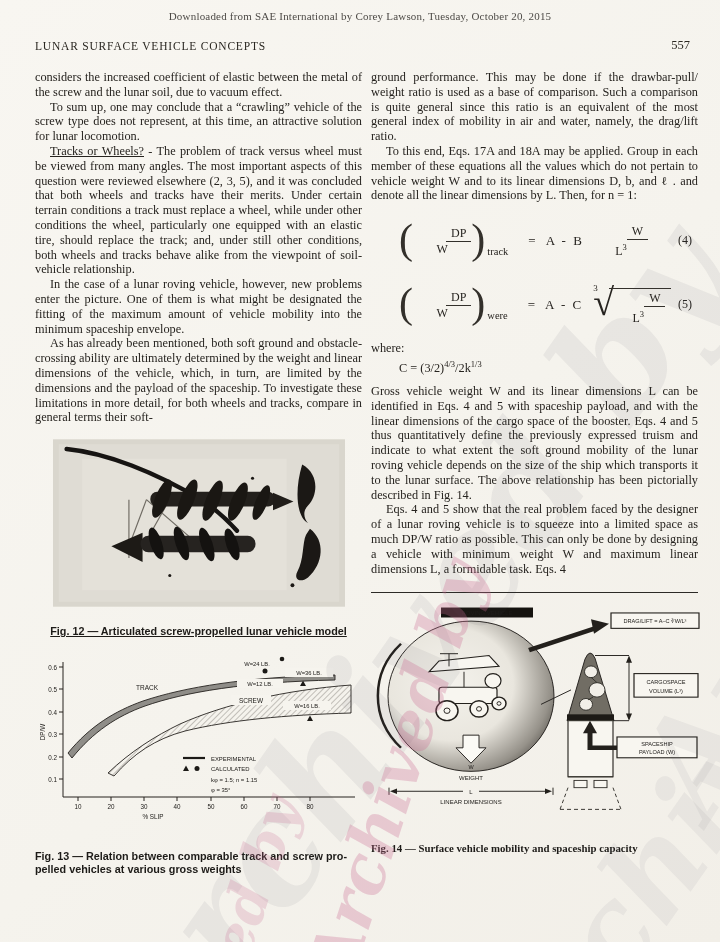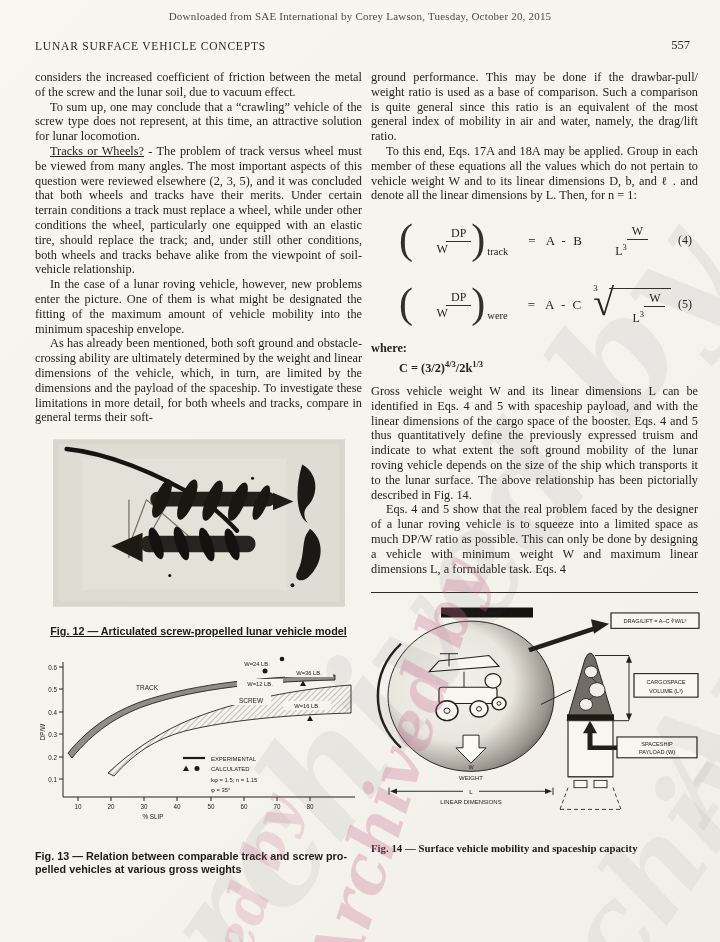--- a/index.html
+++ b/index.html
@@ -33,21 +33,21 @@
   .frac .den{display:block; padding-top:1px;}
   .eq-sub{font-size:10.5px; margin:22px 10px 0 2px;}
   .eq-sign{margin:0 10px; font-size:13px;}
   .eq-terms{font-size:13px; letter-spacing:2px; margin-right:10px;}
   .eq-label{position:absolute; right:6px; top:18px; font-size:12px;}
   sup.small{font-size:8.5px;}
   .radical{display:inline-flex; position:relative; align-items:flex-start;}
   .root-idx{position:absolute; left:0px; top:-4px; font-size:9px;}
   .sqrt-glyph{font-size:38px; font-weight:300; line-height:34px;}
   .under-root{border-top:1.3px solid #33302b; padding:3px 6px 0 2px; margin-left:-5px; margin-top:3px;}
-  .where-block{margin:4px 0 8px 0;font-weight:bold;}
+  .where-block{margin:4px 0 8px 0;}
   .where-label{text-indent:0; margin-bottom:6px;}
   .where-line{margin-left:28px; font-size:12.3px; line-height:16px;}
   
   .photo-wrap{margin:14px 0 0 18px;}
   .fig-caption{font-family:"Liberation Sans","DejaVu Sans",sans-serif; font-weight:bold;
     font-size:10.8px; line-height:13px; color:#1d1b18; text-align:left; margin-top:14px;}
   .cap-center{text-align:center;text-decoration:underline;}
   .rule{border:none; border-top:1.6px solid #2c2a26; margin:16px 0 10px 0;}
   .chart-wrap{margin-top:16px;}
   svg text{font-family:"Liberation Sans","DejaVu Sans",sans-serif; fill:#1c1a17;}
@@ -69,21 +69,21 @@
   <div class="wm wm-gray2">Archived by</div>
   <div class="wm wm-gray3">Archived by</div>
   <div class="wm wm-pink1">Archived by</div>
   <div class="wm wm-pink2">Archived by</div>
 
   <div class="dl-notice">Downloaded from SAE International by Corey Lawson, Tuesday, October 20, 2015</div>
   <div class="running-head">LUNAR SURFACE VEHICLE CONCEPTS</div>
   <div class="page-num">557</div>
 
   <div class="col col-left">
-    <p class="noindent">considers the increased coefficient of friction between the metal of the screw and the lunar soil, due to vacuum effect.</p>
+    <p class="noindent">considers the increased coefficient of elastic between the metal of the screw and the lunar soil, due to vacuum effect.</p>
     <p>To sum up, one may conclude that a “crawling” vehicle of the screw type does not represent, at this time, an attractive solution for lunar locomotion.</p>
     <p><span class="head-underline">Tracks or Wheels?</span><span> - The problem of track versus wheel must be viewed from many angles.  The most important aspects of this question were reviewed elsewhere (2, 3, 5), and it was concluded that both wheels and tracks have their merits.  Under certain terrain conditions a track must replace a wheel, while under other conditions the wheel, particularly one equipped with an elastic tire, should replace the track;  and, under still other conditions, both wheels and tracks behave alike from the viewpoint of soil-vehicle relationship.</span></p>
     <p>In the case of a lunar roving vehicle, however, new problems enter the picture.  One of them is what might be designated the fitting of the maximum amount of vehicle mobility into the minimum spaceship envelope.</p>
     <p>As has already been mentioned, both soft ground and obstacle-crossing ability are ultimately determined by the weight and linear dimensions of the vehicle, which, in turn, are limited by the dimensions and the payload of the spaceship.  To investigate these limitations in more detail, for both wheels and tracks, compare in general terms their soft-</p>
 
     <div class="photo-wrap">
       <svg width="292" height="168" viewBox="0 0 300 172">
         <rect x="0" y="0" width="300" height="172" fill="#d9d6cd"></rect>
         <rect x="6" y="5" width="288" height="162" fill="#dfdcd4"></rect>
         <rect x="30" y="20" width="210" height="135" fill="#e4e1d9"></rect>

